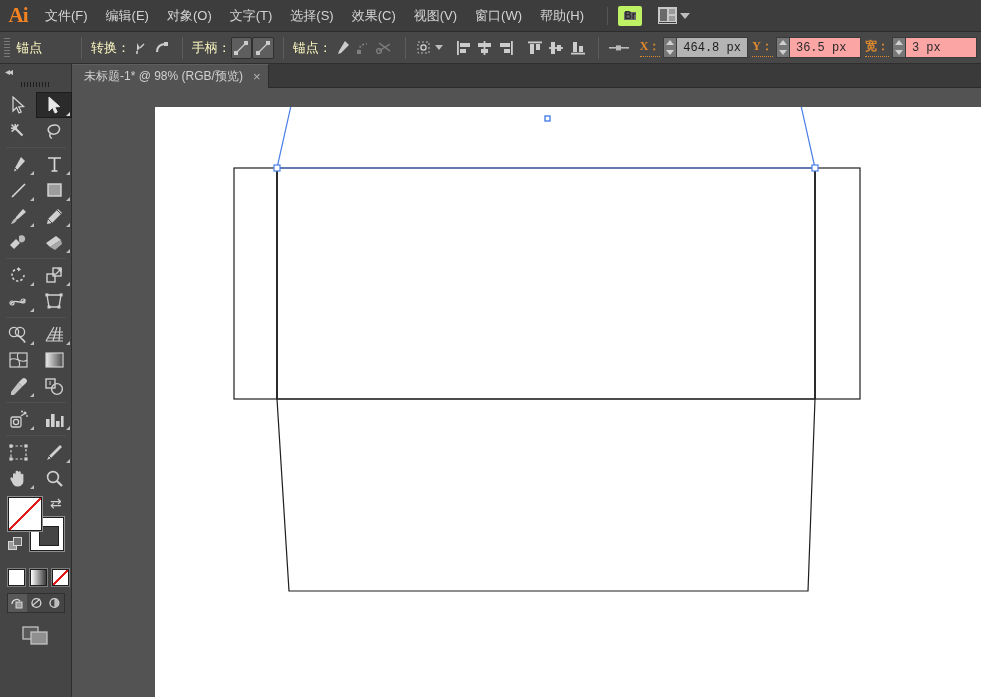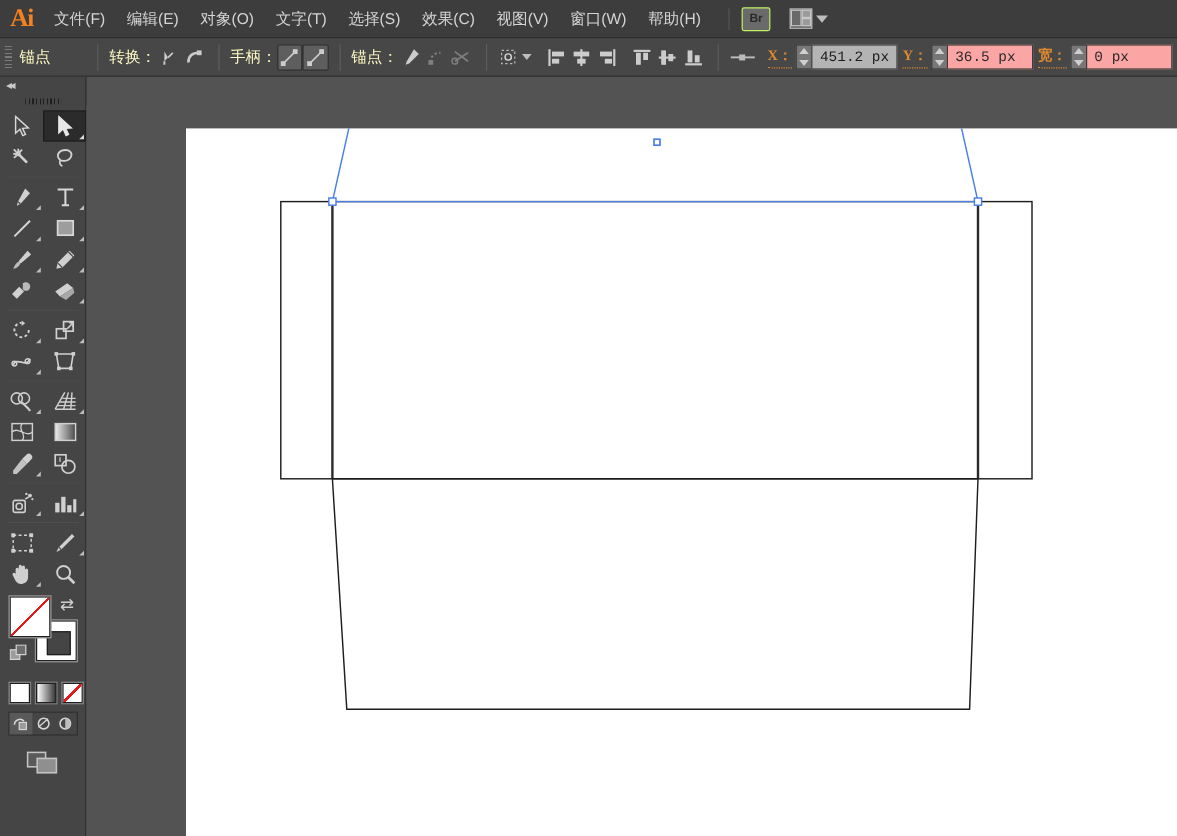--- a/index.html
+++ b/index.html
@@ -30,21 +30,21 @@
   .menu-item {
     padding: 0 9px; height: 32px; line-height: 32px;
     color: #d4d4d4; font-size: 13px; white-space: nowrap;
     cursor: default;
   }
   .mb-sep {
     width: 1px; height: 18px; background: #555; margin: 0 10px 0 14px;
   }
   .br-btn {
     width: 24px; height: 20px; background: #6a6a6a;
-    border: 1px solid #bef264; border-radius: 2px;
+    border: 6px solid #bef264; border-radius: 2px;
     display: flex; align-items: center; justify-content: center;
     color: #2a2a2a; font-size: 10px; font-weight: bold;
   }
   .arrange-btn {
     margin-left: 16px; display: flex; align-items: center; gap: 3px;
   }
   .arrange-grid {
     width: 19px; height: 17px; border: 1.5px solid #c8c8c8;
     display: grid; grid-template-columns: 9px 8px; grid-template-rows: 7px 7px;
   }
@@ -350,40 +350,46 @@
           <rect x="8" y="3.4" width="5" height="5" fill="#bbb"></rect>
         </svg>
     </div>
 
     <div class="field-group" style="margin-left:10px">
       <span class="coord-label">X：</span>
       <div class="spin">
           <div class="up"></div>
           <div class="dn"></div>
         </div>
-      <div class="numfield">451.2 px</div>
+      <div class="numfield">464.8 px</div>
     </div>
     <div class="field-group">
       <span class="coord-label">Y：</span>
       <div class="spin">
           <div class="up"></div>
           <div class="dn"></div>
         </div>
       <div class="numfield unfocused">36.5 px</div>
     </div>
     <div class="field-group">
       <span class="coord-label">宽：</span>
       <div class="spin">
           <div class="up"></div>
           <div class="dn"></div>
         </div>
-      <div class="numfield unfocused">0 px</div>
+      <div class="numfield unfocused">3 px</div>
     </div>
   </div>
 
+  <div class="tabbar">
+    <div class="doctab">
+      <span class="title">未标题-1* @ 98% (RGB/预览)</span>
+      <span class="close">×</span>
+    </div>
+  </div>
 
   <div class="toolbox">
     <div class="tb-header">
       <span class="dbl-arrow">◂◂</span>
     </div>
     <div class="tb-grip">
         <i></i>
       </div>
 
     <div class="tool-grid">

